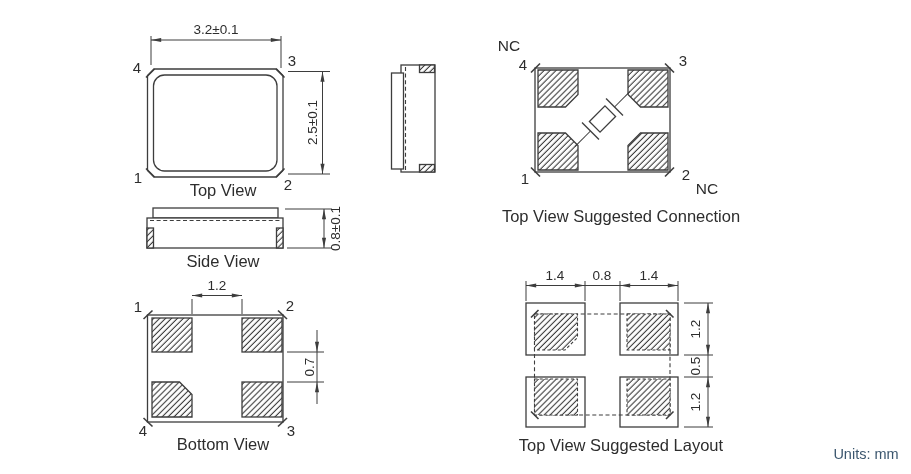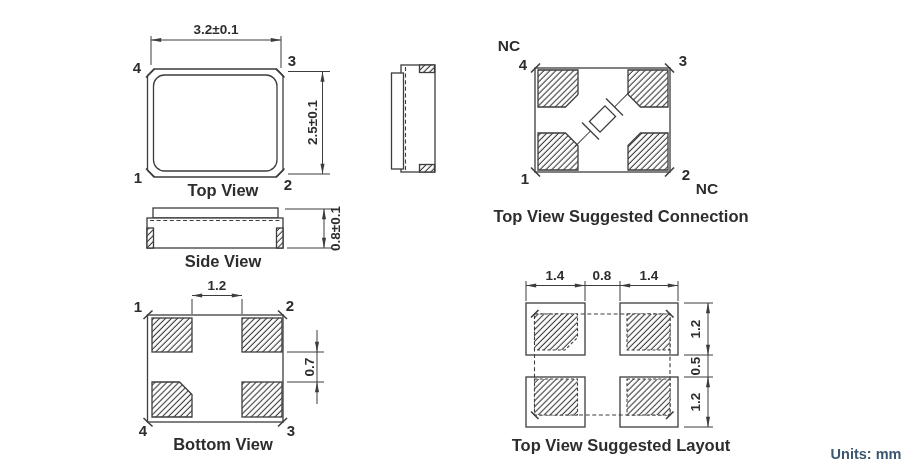--- a/index.html
+++ b/index.html
@@ -1,16 +1,16 @@
 <!DOCTYPE html>
 <html><head>
 <meta charset="utf-8">
 <style>
   html,body{margin:0;padding:0;background:#ffffff;}
-  .canvas{position:relative;width:911px;height:474px;background:#ffffff;overflow:hidden;font-weight:bold;}
+  .canvas{position:relative;width:911px;height:474px;background:#ffffff;overflow:hidden;}
   svg{display:block;}
   svg text{font-family:"Liberation Sans", sans-serif; fill:#2d2d2d;}
   .ln{stroke:#3d3d3d;stroke-width:1.3;fill:none;}
   .lnw{stroke:#3d3d3d;stroke-width:1.3;fill:#ffffff;}
   .tick{stroke:#3d3d3d;stroke-width:1.6;fill:none;}
   .pad{fill:url(#hatch);stroke:#3d3d3d;stroke-width:1.3;}
   .padd{fill:url(#hatch);stroke:#3d3d3d;stroke-width:1.1;stroke-dasharray:3 2.2;}
   .dashln{stroke:#3d3d3d;stroke-width:1.1;fill:none;stroke-dasharray:4 2.6;}
   .dim{stroke:#3d3d3d;stroke-width:1;fill:none;}
   .cap{font-size:16.5px;}

